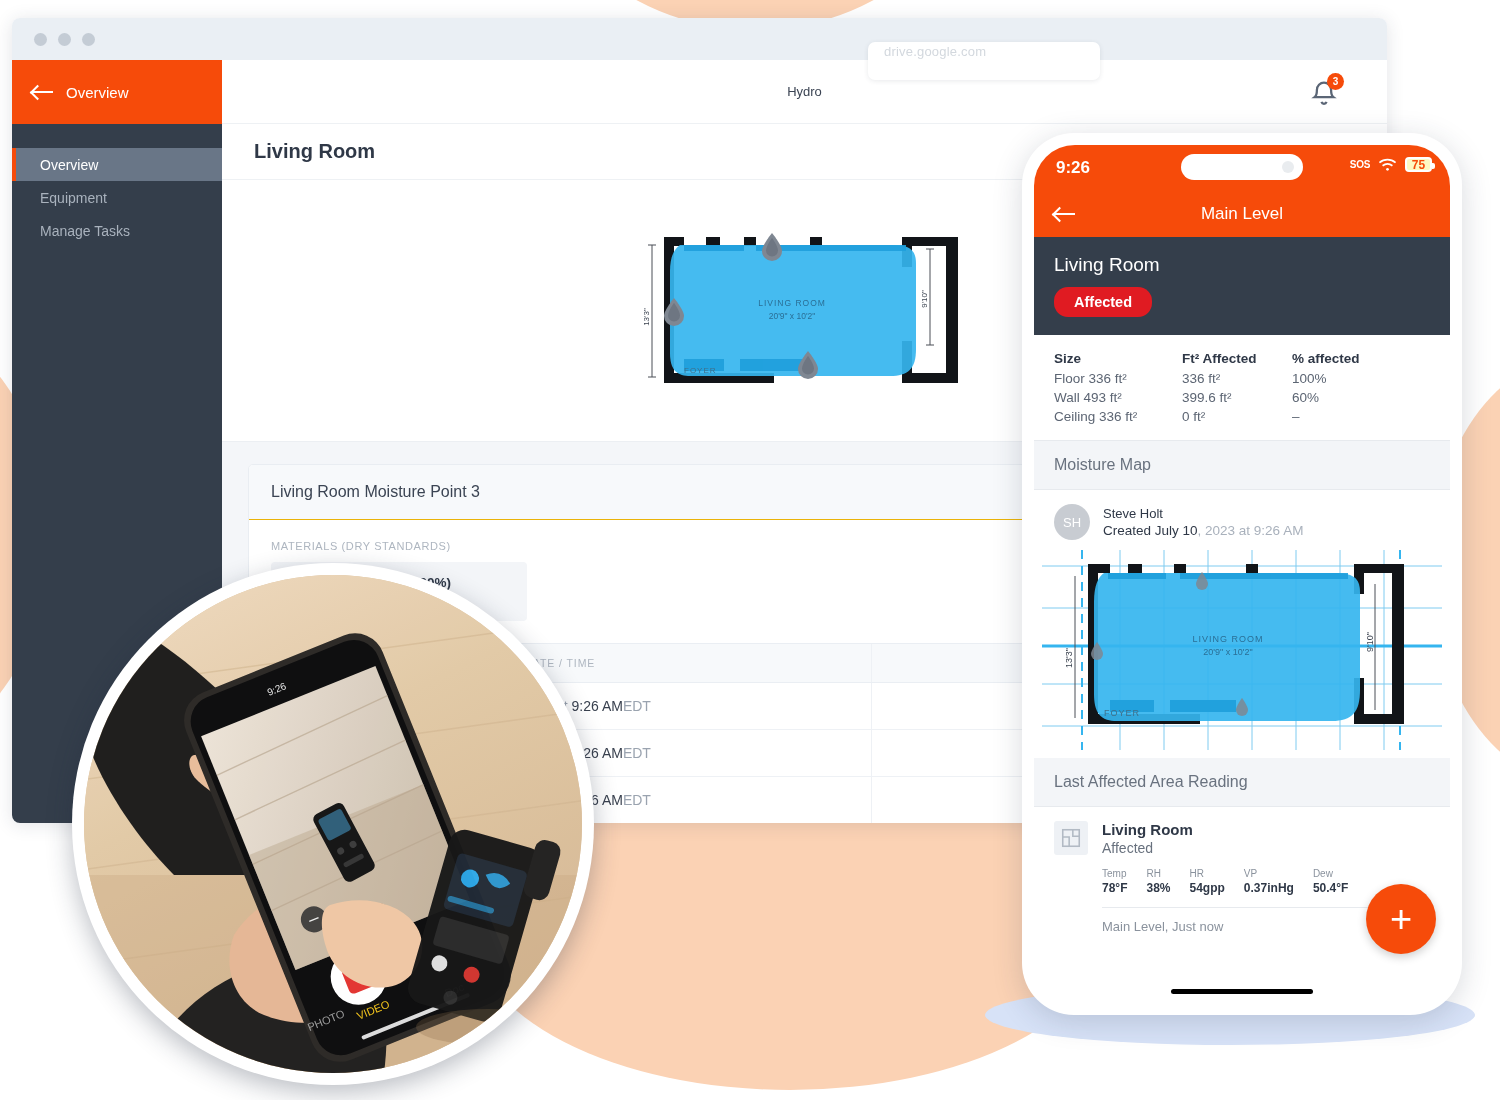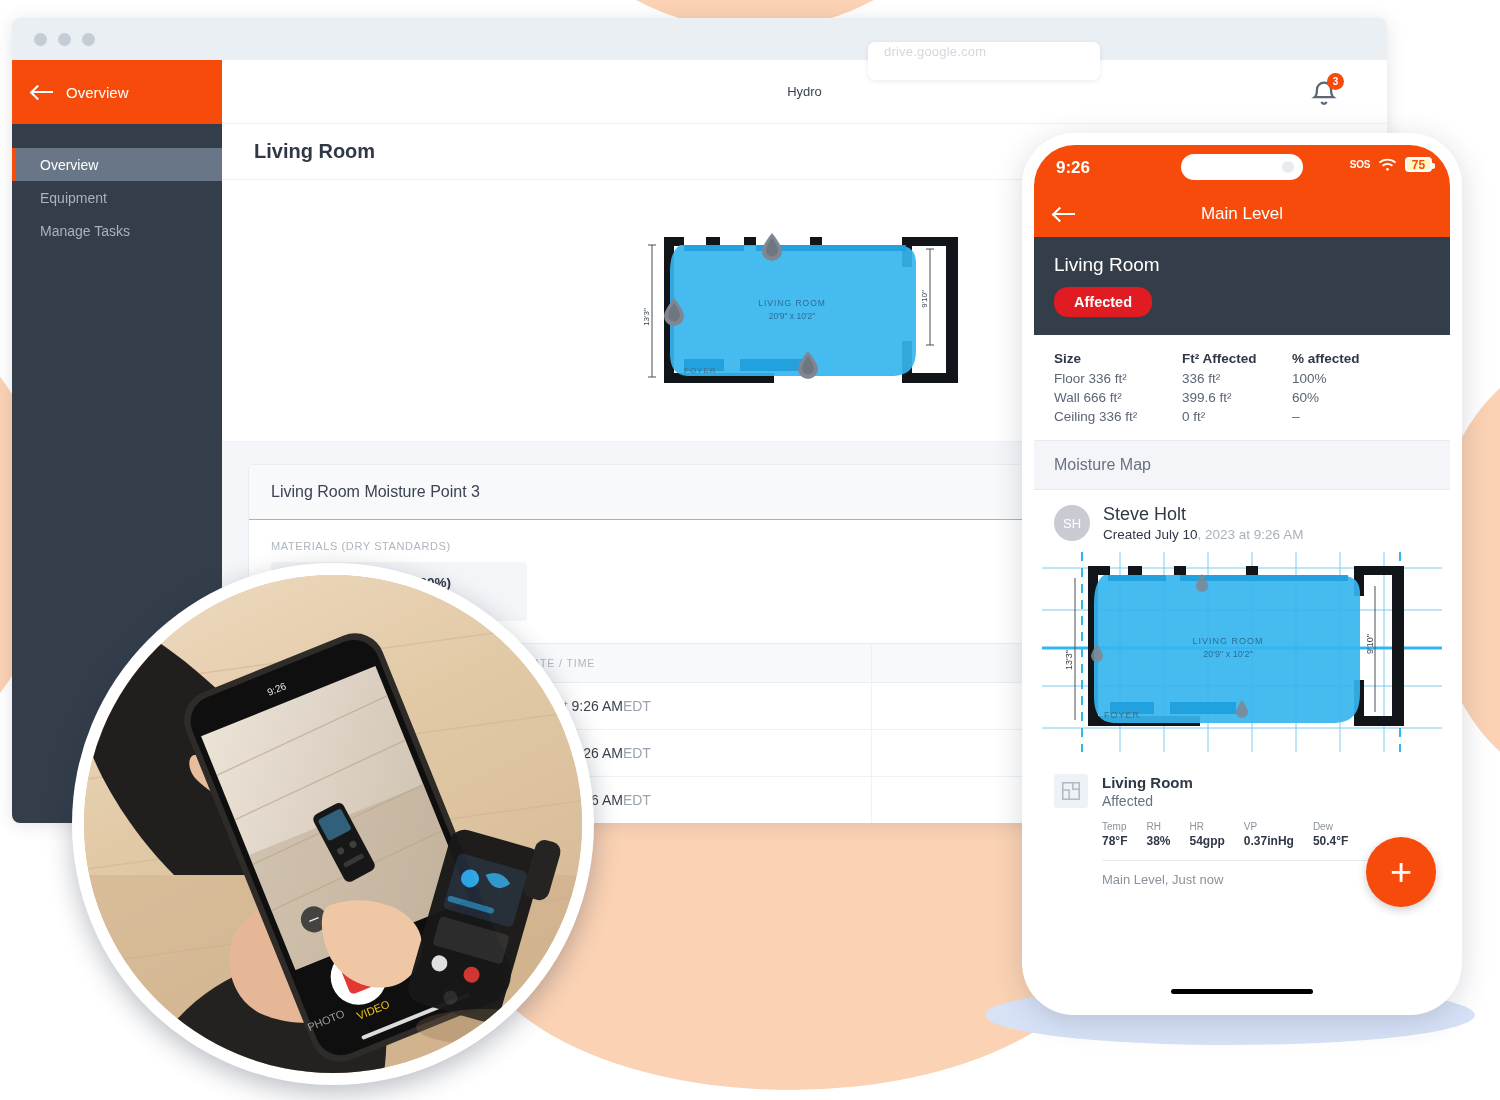--- a/index.html
+++ b/index.html
@@ -248,21 +248,21 @@
   .sec-head {
     background: #f3f5f8; border-bottom: 1px solid #e7eaee;
     padding: 15px 20px; font-size: 16px; color: #69727f;
   }
   #mm-user { display: flex; align-items: center; gap: 13px; padding: 14px 20px 10px 20px; }
   #avatar {
     width: 36px; height: 36px; border-radius: 50%; background: #c8ccd2;
     color: #fff; font-size: 13px;
     display: flex; align-items: center; justify-content: center;
   }
-  .mm-name { font-size: 18px; color: #2f3847; }
+  .mm-name { font-size: 13px; color: #2f3847; }
   .mm-sub  { font-size: 13.5px; color: #2f3847; margin-top: 2px; }
 
   #mm-plan {
     height: 200px; position: relative; overflow: hidden;
     background: #fff; margin: 0 8px 8px 8px;
   }
 
   #lar-card { padding: 14px 20px 0 20px; position: relative; }
   #lar-row { display: flex; gap: 14px; }
   #lar-icon {
@@ -506,21 +506,21 @@
           <th>Size</th>
           <th>Ft² Affected</th>
           <th>% affected</th>
         </tr>
         <tr>
           <td>Floor 336 ft²</td>
           <td>336 ft²</td>
           <td>100%</td>
         </tr>
         <tr>
-          <td>Wall 666 ft²</td>
+          <td>Wall 493 ft²</td>
           <td>399.6 ft²</td>
           <td>60%</td>
         </tr>
         <tr>
           <td>Ceiling 336 ft²</td>
           <td>0 ft²</td>
           <td>–</td>
         </tr>
       </tbody>
         </table>
@@ -595,20 +595,21 @@
         </g>
         <g opacity=".85">
           <path d="M55 92 C55 92 49 100 49 104 a6 6 0 0 0 12 0 C61 100 55 92 55 92 Z" fill="#7f8792"></path>
         </g>
         <g opacity=".85">
           <path d="M200 148 C200 148 194 156 194 160 a6 6 0 0 0 12 0 C206 156 200 148 200 148 Z" fill="#7f8792"></path>
         </g>
       </svg>
     </div>
 
+    <div class="sec-head">Last Affected Area Reading</div>
 
     <div id="lar-card">
       <div id="lar-row">
         <div id="lar-icon">
           <svg width="22" height="22" viewBox="0 0 24 24" fill="none" stroke="#b2bac4" stroke-width="1.7">
             <rect x="3" y="3" width="18" height="18"></rect>
             <path d="M3 11 h7 v10"></path>
               <path d="M14 3 v7 h7"></path>
           </svg>
         </div>

